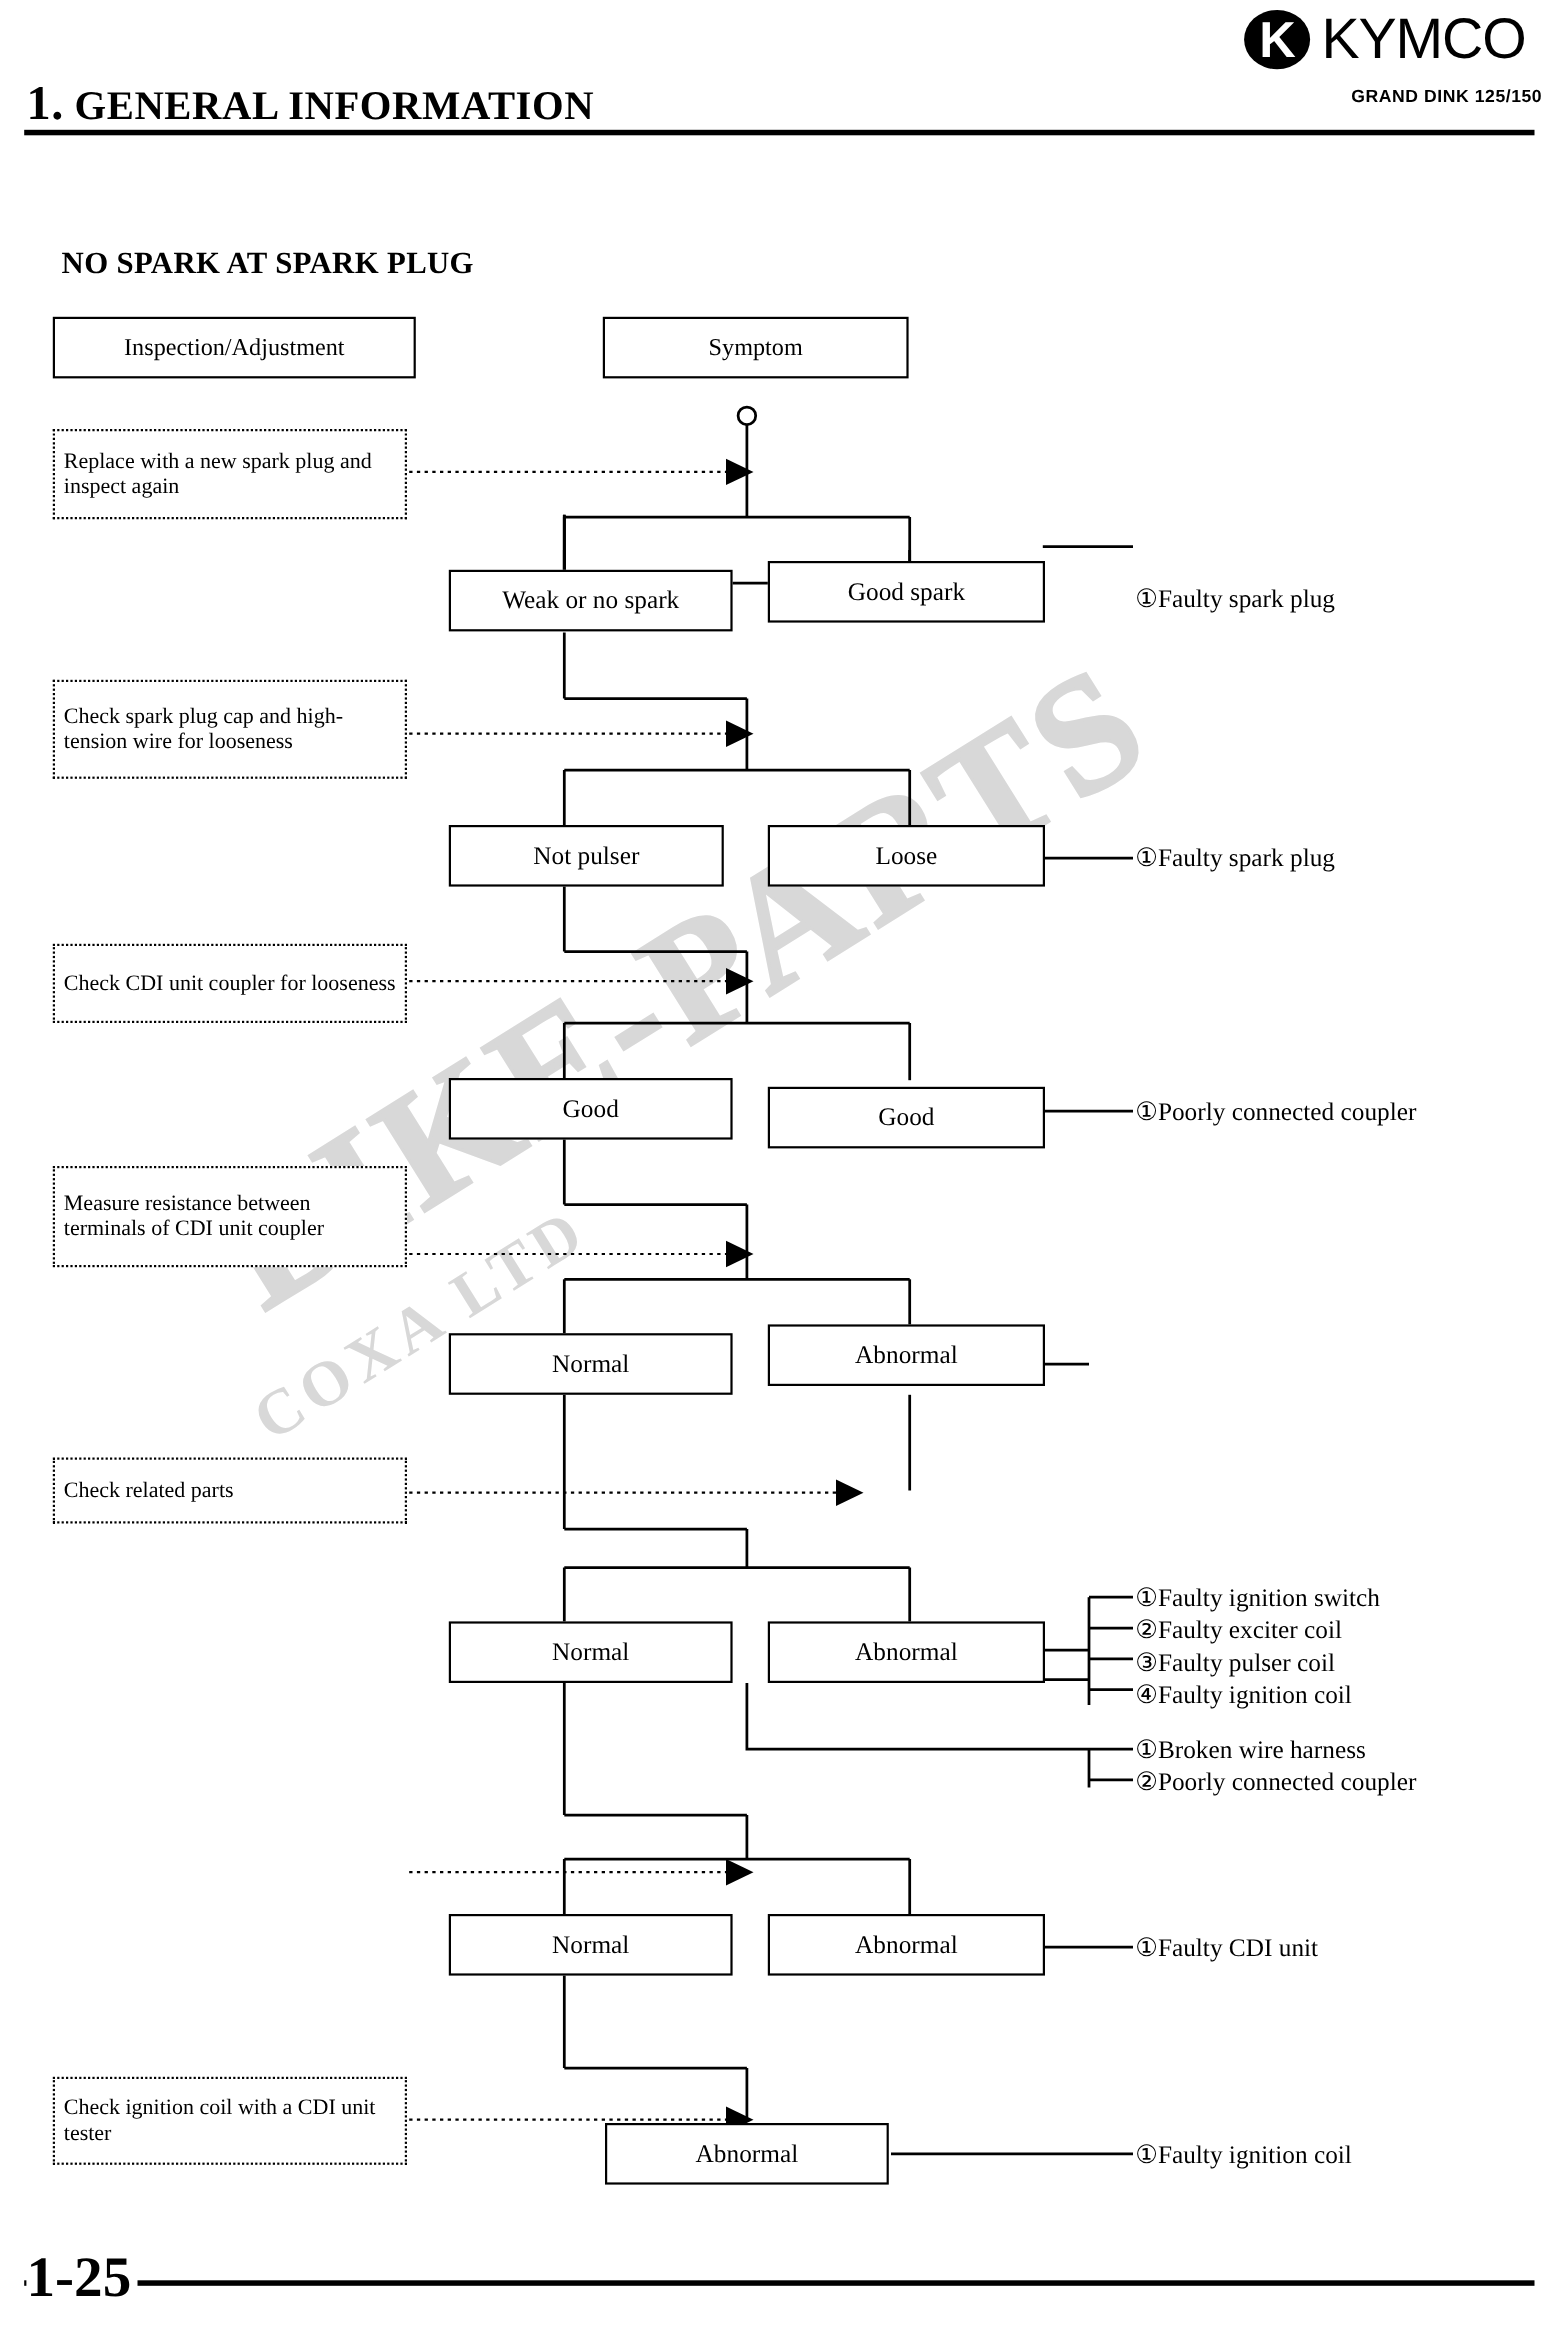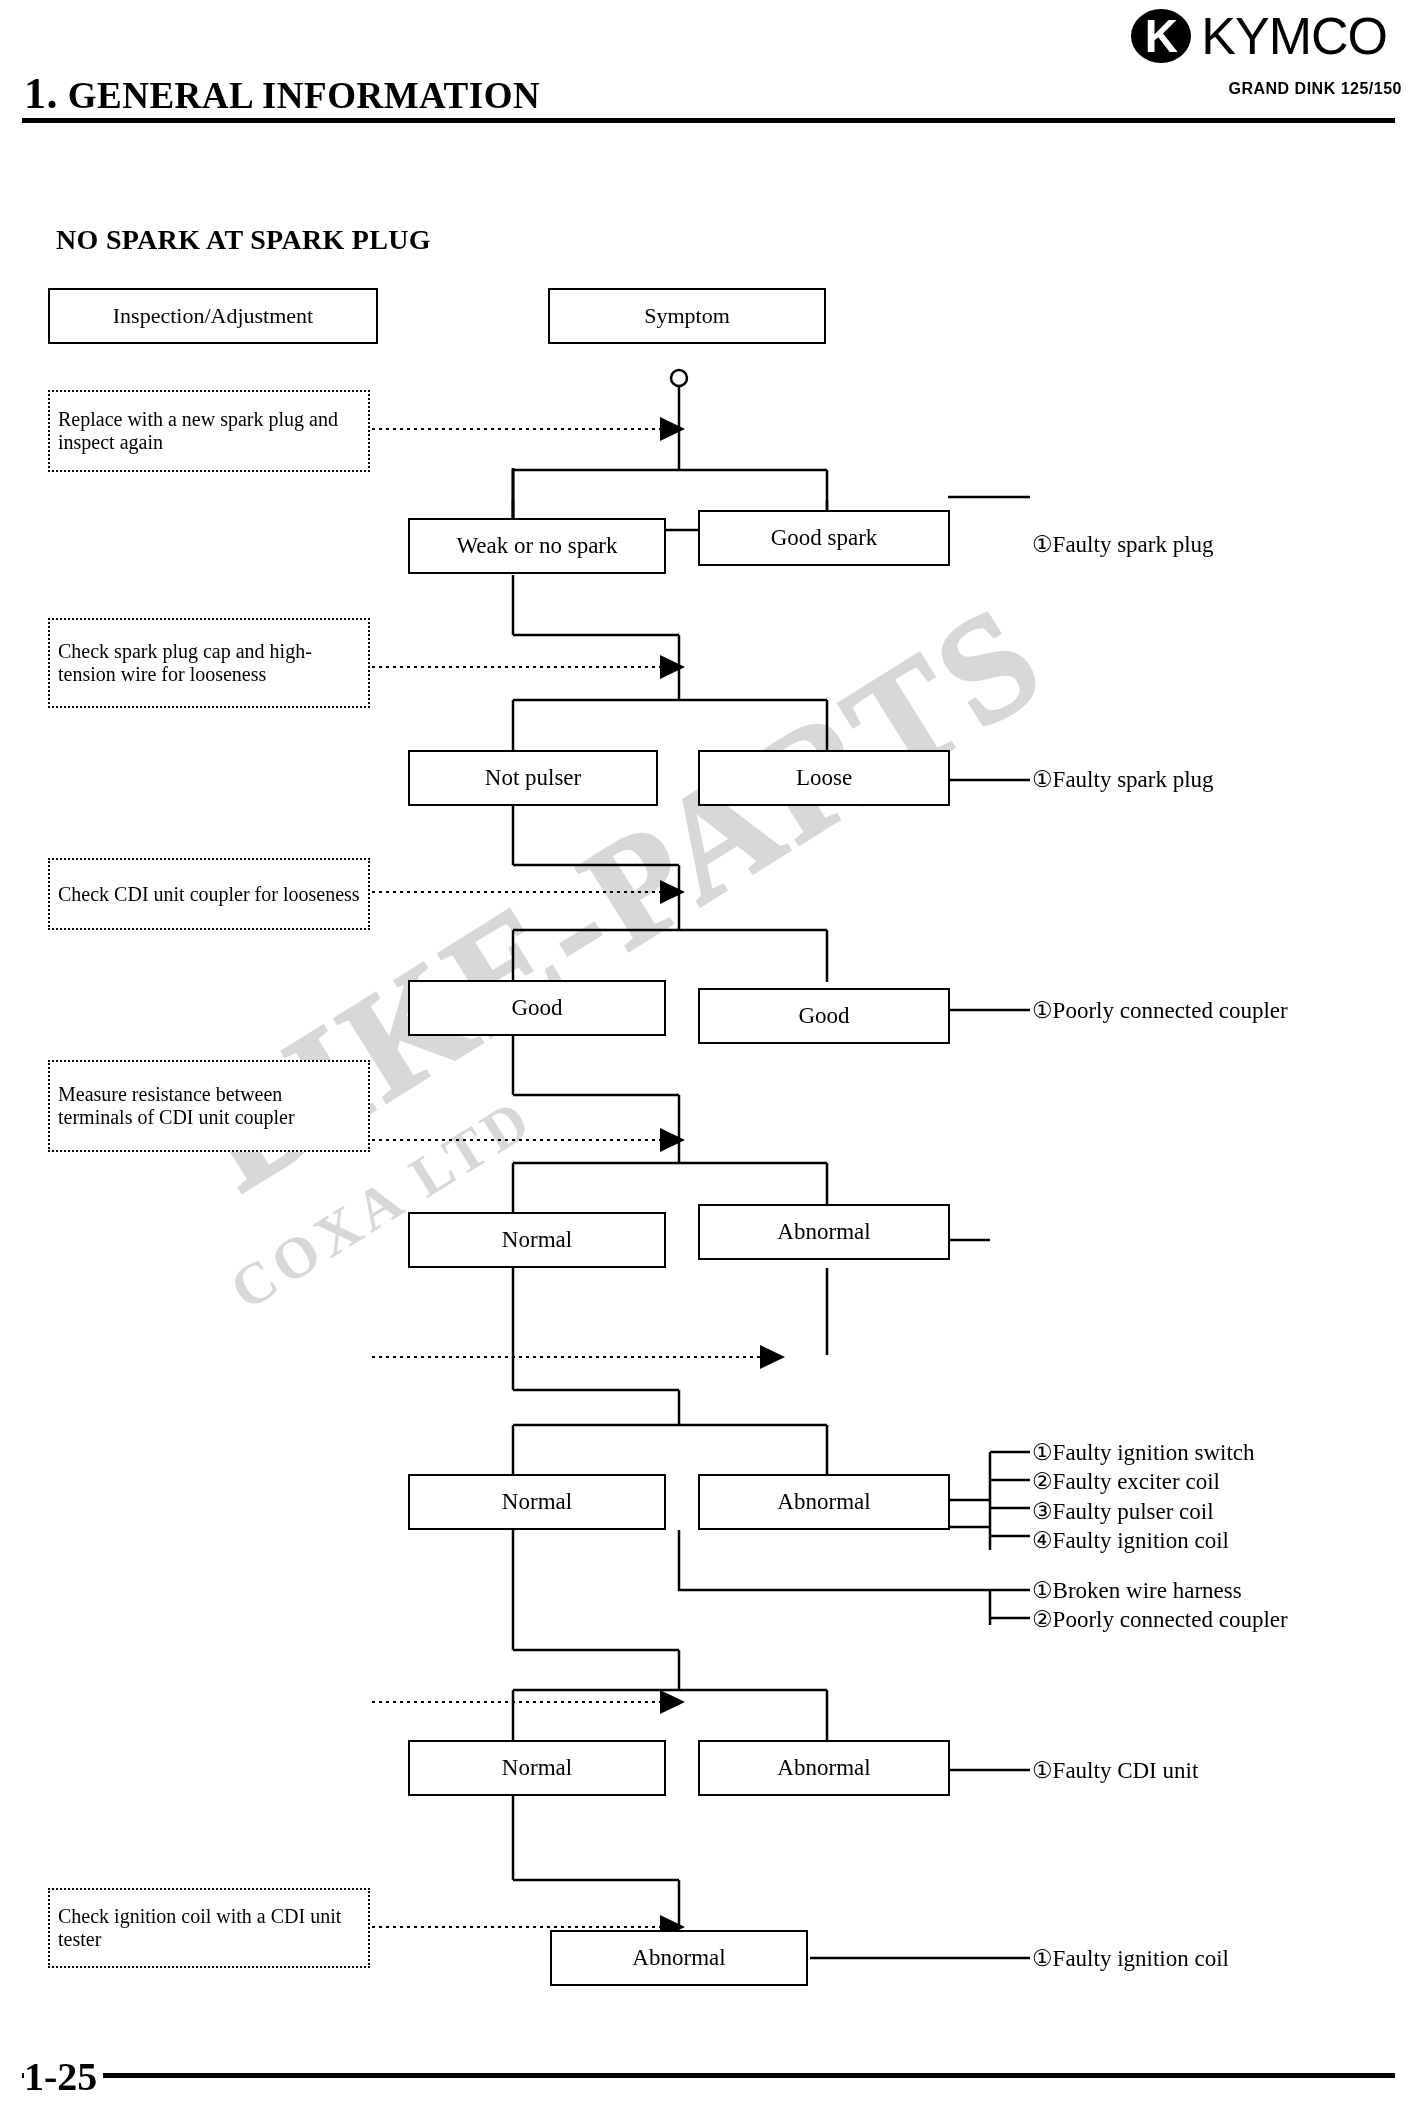--- a/index.html
+++ b/index.html
@@ -164,21 +164,21 @@
     background: transparent;
   }
   .cause div { white-space: nowrap; }
   
   #page-num {
     position: absolute;
     left: 24px;
     bottom: 14px;
     font-family: "Liberation Serif", serif;
     font-weight: bold;
-    font-size: 40px;
+    font-size: 52px;
     z-index: 3;
     background: #fff;
     padding-right: 6px;
   }
   #footer-rule {
     position: absolute;
     left: 22px;
     right: 22px;
     bottom: 36px;
     height: 5px;
@@ -310,20 +310,21 @@
     </g>
   </svg>
 
   <div class="box col-head" style="left:48px;  top:288px; width:330px; height:56px;">Inspection/Adjustment</div>
   <div class="box col-head" style="left:548px; top:288px; width:278px; height:56px;">Symptom</div>
 
   <div class="box insp" style="left:48px; top:390px; width:322px; height:82px;">Replace with a new spark plug and inspect again</div>
   <div class="box insp" style="left:48px; top:618px; width:322px; height:90px;">Check spark plug cap and high-tension wire for looseness</div>
   <div class="box insp" style="left:48px; top:858px; width:322px; height:72px;">Check CDI unit coupler for looseness</div>
   <div class="box insp" style="left:48px; top:1060px;width:322px; height:92px;">Measure resistance between terminals of CDI unit coupler</div>
+  <div class="box insp" style="left:48px; top:1325px;width:322px; height:60px;">Check related parts</div>
   <div class="box insp" style="left:48px; top:1888px;width:322px; height:80px;">Check ignition coil with a CDI unit tester</div>
 
   <div class="box" style="left:408px; top:518px; width:258px; height:56px;">Weak or no spark</div>
   <div class="box" style="left:698px; top:510px; width:252px; height:56px;">Good spark</div>
 
   <div class="box" style="left:408px; top:750px; width:250px; height:56px;">Not pulser</div>
   <div class="box" style="left:698px; top:750px; width:252px; height:56px;">Loose</div>
 
   <div class="box" style="left:408px; top:980px; width:258px; height:56px;">Good</div>
   <div class="box" style="left:698px; top:988px; width:252px; height:56px;">Good</div>

